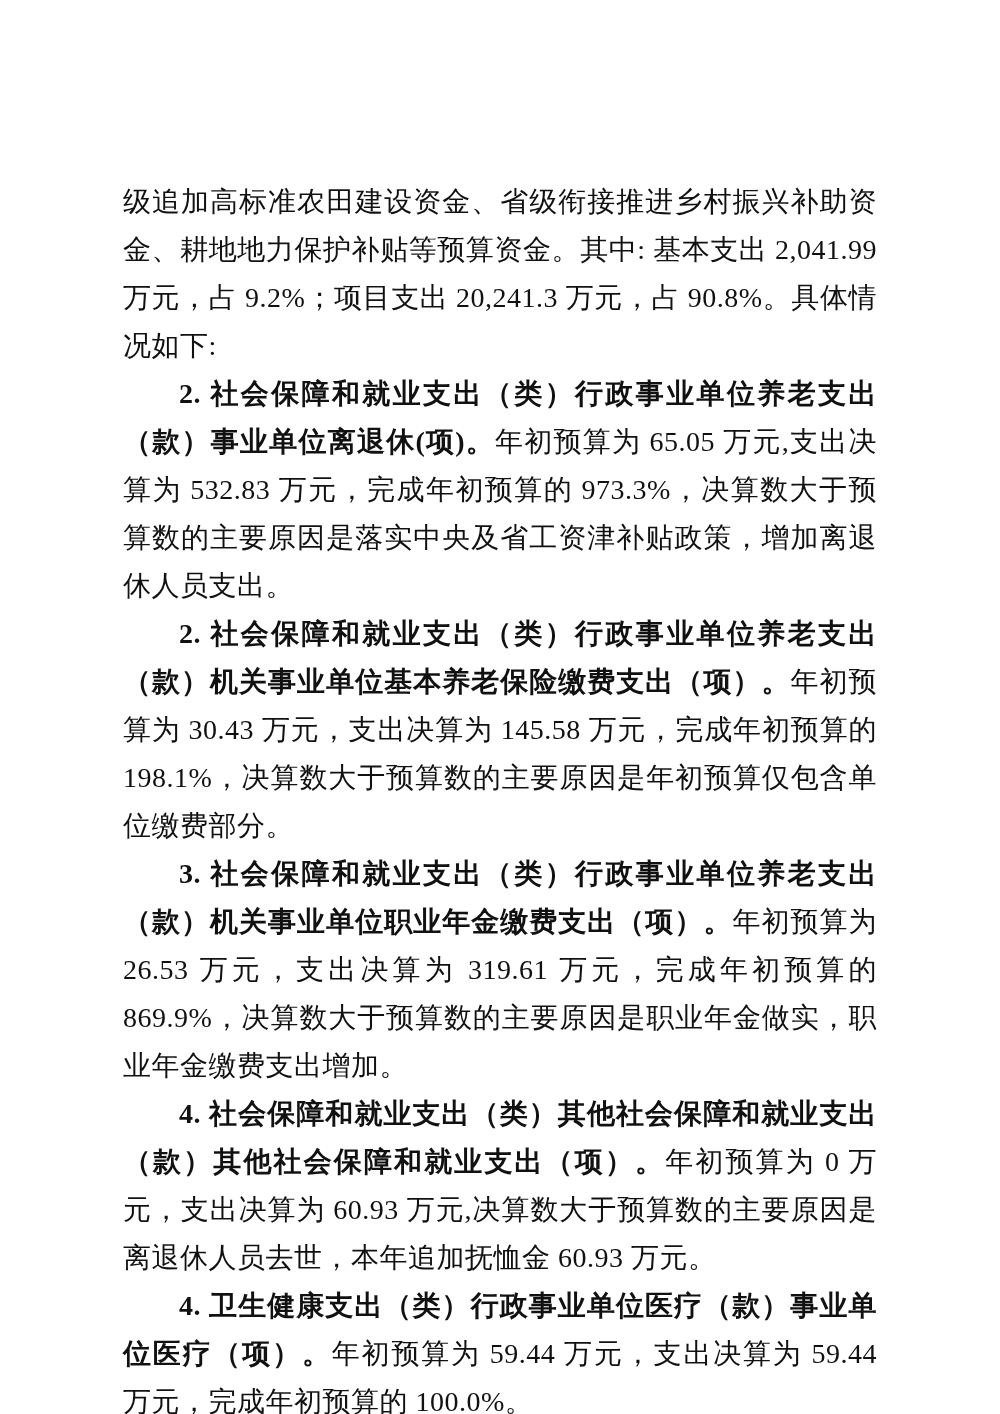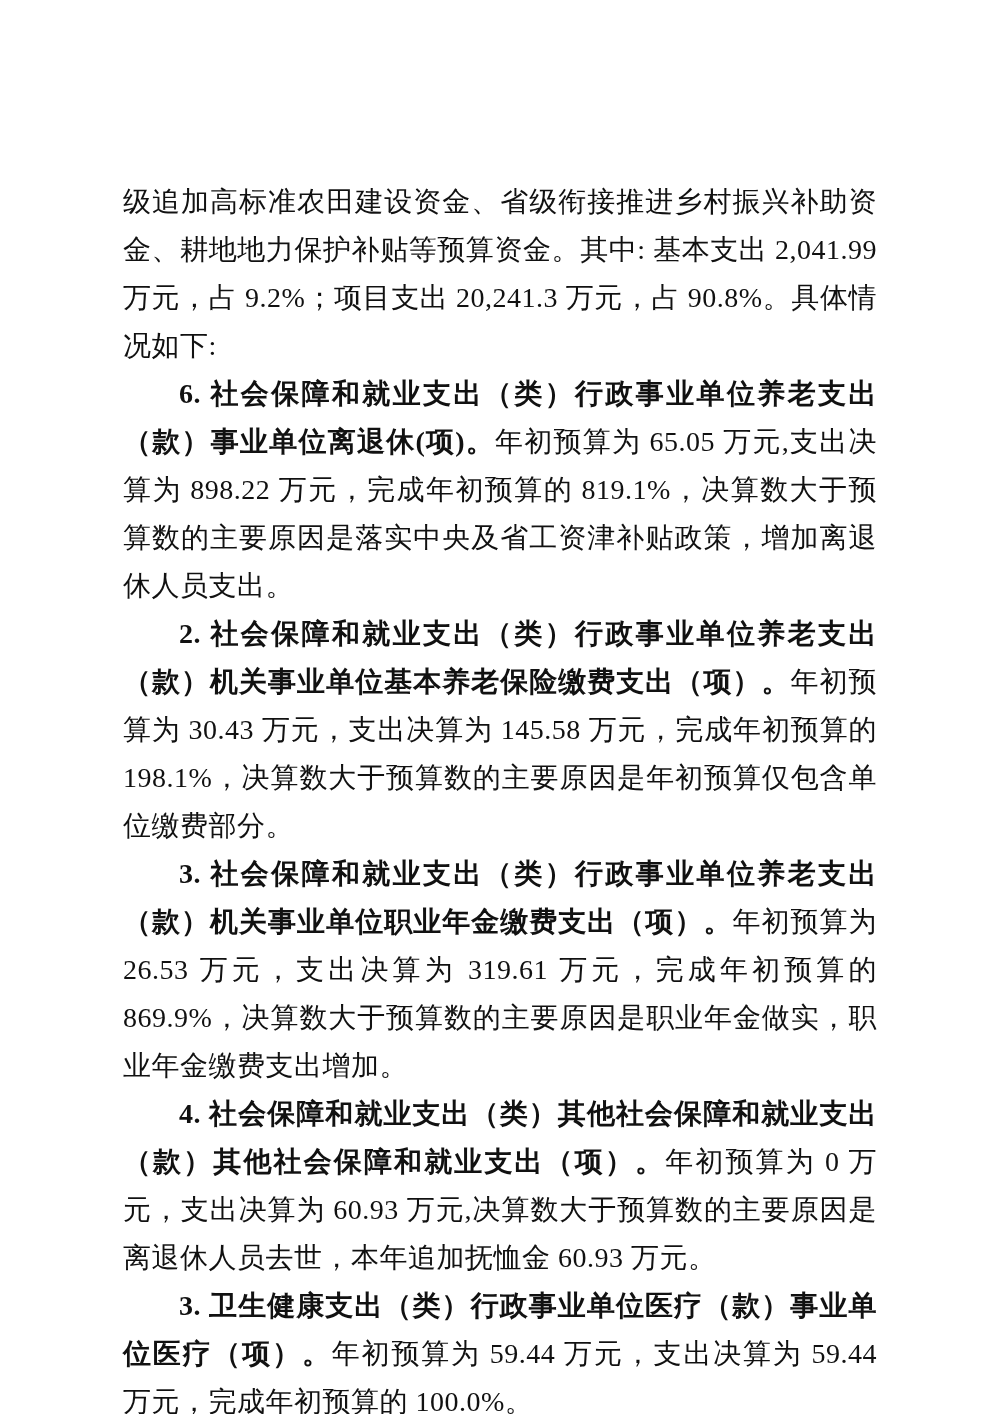--- a/index.html
+++ b/index.html
@@ -34,20 +34,20 @@
   .lead {
     font-weight: bold;
   }
 </style>
 </head>
 <body>
 
 <div class="page">
   <div class="content">
     <p class="para"><span>级追加高标准农田建设资金、省级衔接推进乡村振兴补助资金、耕地地力保护补贴等预算资金。其中: 基本支出 2,041.99 万元，占 9.2%；项目支出 20,241.3 万元，占 90.8%。具体情况如下:</span></p>
-    <p class="para indent"><span class="lead">6. 社会保障和就业支出（类）行政事业单位养老支出（款）事业单位离退休(项)。</span><span>年初预算为 65.05 万元,支出决算为 898.22 万元，完成年初预算的 819.1%，决算数大于预算数的主要原因是落实中央及省工资津补贴政策，增加离退休人员支出。</span></p>
+    <p class="para indent"><span class="lead">2. 社会保障和就业支出（类）行政事业单位养老支出（款）事业单位离退休(项)。</span><span>年初预算为 65.05 万元,支出决算为 532.83 万元，完成年初预算的 973.3%，决算数大于预算数的主要原因是落实中央及省工资津补贴政策，增加离退休人员支出。</span></p>
     <p class="para indent"><span class="lead">2. 社会保障和就业支出（类）行政事业单位养老支出（款）机关事业单位基本养老保险缴费支出（项）。</span><span>年初预算为 30.43 万元，支出决算为 145.58 万元，完成年初预算的 198.1%，决算数大于预算数的主要原因是年初预算仅包含单位缴费部分。</span></p>
     <p class="para indent"><span class="lead">3. 社会保障和就业支出（类）行政事业单位养老支出（款）机关事业单位职业年金缴费支出（项）。</span><span>年初预算为 26.53 万元，支出决算为 319.61 万元，完成年初预算的 869.9%，决算数大于预算数的主要原因是职业年金做实，职业年金缴费支出增加。</span></p>
     <p class="para indent"><span class="lead">4. 社会保障和就业支出（类）其他社会保障和就业支出（款）其他社会保障和就业支出（项）。</span><span>年初预算为 0 万元，支出决算为 60.93 万元,决算数大于预算数的主要原因是离退休人员去世，本年追加抚恤金 60.93 万元。</span></p>
-    <p class="para indent"><span class="lead">3. 卫生健康支出（类）行政事业单位医疗（款）事业单位医疗（项）。</span><span>年初预算为 59.44 万元，支出决算为 59.44 万元，完成年初预算的 100.0%。</span></p>
+    <p class="para indent"><span class="lead">4. 卫生健康支出（类）行政事业单位医疗（款）事业单位医疗（项）。</span><span>年初预算为 59.44 万元，支出决算为 59.44 万元，完成年初预算的 100.0%。</span></p>
   </div>
 
 </div>
 
 </body></html>

